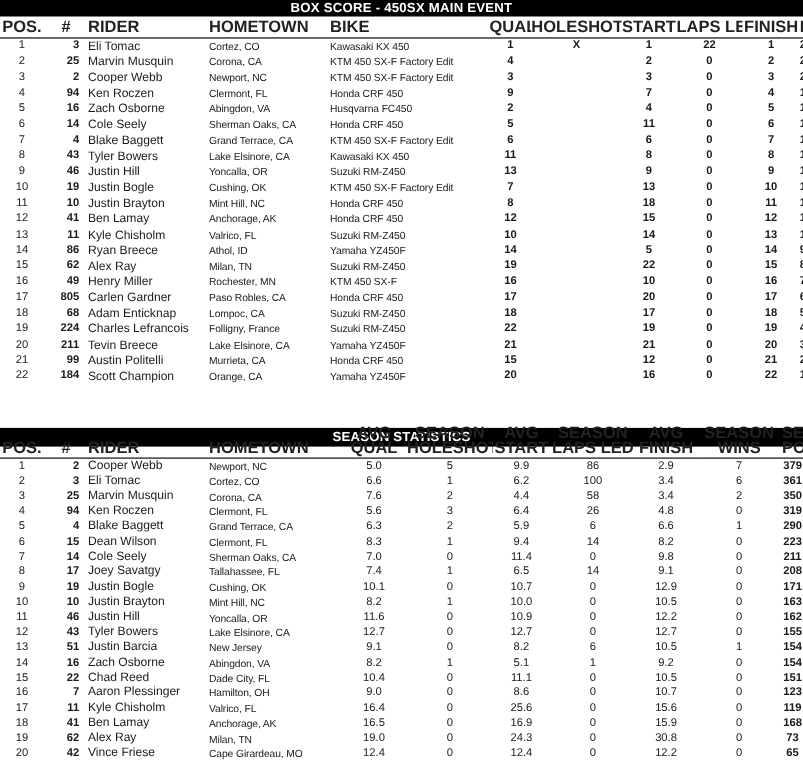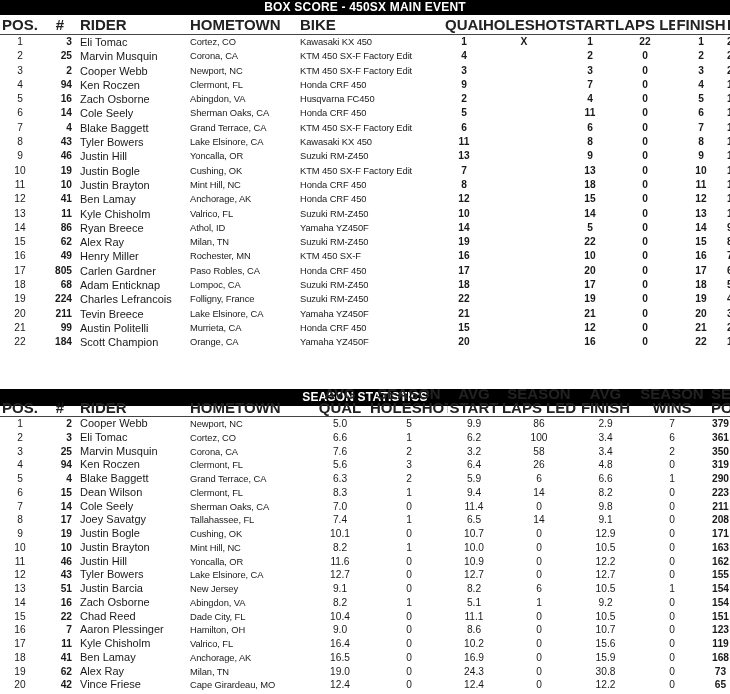--- a/index.html
+++ b/index.html
@@ -405,21 +405,21 @@
         <td class="c">6</td>
         <td class="c bold">361</td>
       </tr>
       <tr>
         <td class="c">3</td>
         <td class="num">25</td>
         <td class="l rider">Marvin Musquin</td>
         <td class="l home">Corona, CA</td>
         <td class="c">7.6</td>
         <td class="c">2</td>
-        <td class="c">3.2</td>
+        <td class="c">4.4</td>
         <td class="c">58</td>
         <td class="c">3.4</td>
         <td class="c">2</td>
         <td class="c bold">350</td>
       </tr>
       <tr>
         <td class="c">4</td>
         <td class="num">94</td>
         <td class="l rider">Ken Roczen</td>
         <td class="l home">Clermont, FL</td>
@@ -587,21 +587,21 @@
         <td class="c">0</td>
         <td class="c bold">123</td>
       </tr>
       <tr>
         <td class="c">17</td>
         <td class="num">11</td>
         <td class="l rider">Kyle Chisholm</td>
         <td class="l home">Valrico, FL</td>
         <td class="c">16.4</td>
         <td class="c">0</td>
-        <td class="c">10.2</td>
+        <td class="c">25.6</td>
         <td class="c">0</td>
         <td class="c">15.6</td>
         <td class="c">0</td>
         <td class="c bold">119</td>
       </tr>
       <tr>
         <td class="c">18</td>
         <td class="num">41</td>
         <td class="l rider">Ben Lamay</td>
         <td class="l home">Anchorage, AK</td>

